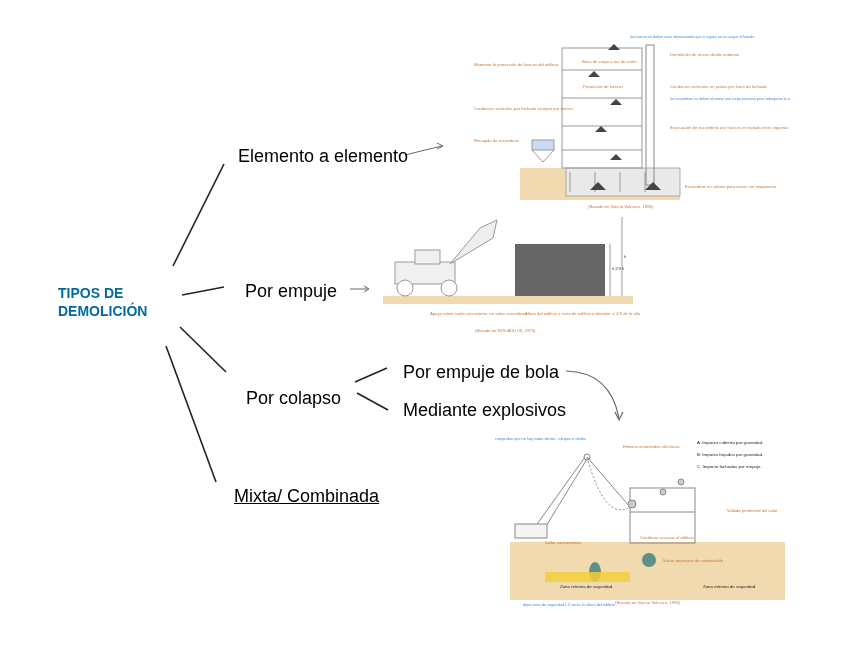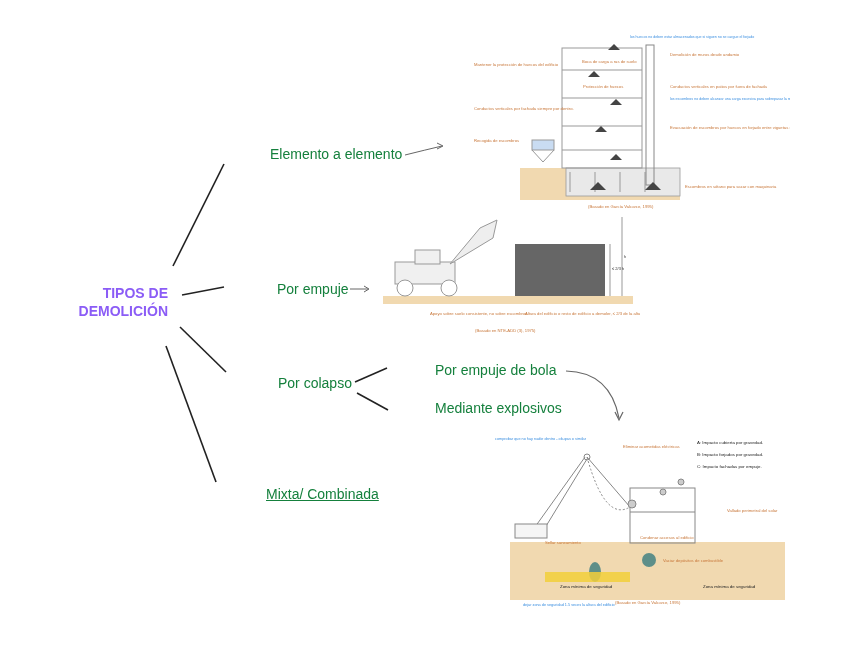--- a/index.html
+++ b/index.html
@@ -1,18 +1,18 @@
 <!DOCTYPE html>
 <html><head>
 <meta charset="utf-8">
 <style>
   html, body { margin:0; padding:0; background:#ffffff; }
   body { width:848px; height:656px; position:relative; overflow:hidden; font-family:"Liberation Sans", sans-serif; }
-  .lbl { position:absolute; color:#15803d; font-size:14px; white-space:nowrap;margin-left:32px; }
-  .root { position:absolute; left:58px; top:284px; width:110px; text-align:right; font-weight:bold; font-size:14px; line-height:18px; color:#8b5cf6; }
+  .lbl { position:absolute; color:#000000; font-size:18px; white-space:nowrap; }
+  .root { position:absolute; left:58px; top:284px; width:110px; text-align:left; font-weight:bold; font-size:14px; line-height:18px; color:#0369a1; }
   svg.lines { position:absolute; left:0; top:0; }
   .fig { position:absolute; }
   .tiny { font-family:"Liberation Sans", sans-serif; }
 </style>
 </head>
 <body>
 
 <svg class="lines" width="848" height="656">
   <line x1="173" y1="266" x2="224" y2="164" stroke="#222" stroke-width="1.6"></line>
   <line x1="182" y1="295" x2="224" y2="287" stroke="#222" stroke-width="1.6"></line>
@@ -29,21 +29,21 @@
   <path d="M615 412 L619 420 L623 412" fill="none" stroke="#666" stroke-width="1.2"></path>
 </svg>
 
 <div class="root">
   <div>TIPOS DE</div>
   <div>DEMOLICIÓN</div>
 </div>
 
 <div class="lbl" style="left:238px;top:146px;">Elemento a elemento</div>
 <div class="lbl" style="left:245px;top:281px;text-align:center;">Por empuje</div>
-<div class="lbl" style="left:246px;top:375px;">Por colapso</div>
+<div class="lbl" style="left:246px;top:388px;">Por colapso</div>
 <div class="lbl" style="left:403px;top:362px;">Por empuje de bola</div>
 <div class="lbl" style="left:403px;top:400px;">Mediante explosivos</div>
 <div class="lbl" style="left:234px;top:486px;text-decoration:underline;">Mixta/ Combinada</div>
 
 <svg class="fig" style="left:470px;top:30px;" width="320" height="185">
   <rect x="50" y="138" width="160" height="32" fill="#f1d9b0"></rect>
   <rect x="96" y="138" width="114" height="28" fill="#e9e9e9" stroke="#999" stroke-width="0.8"></rect>
   <g stroke="#999" fill="none" stroke-width="1">
     <rect x="92" y="18" width="80" height="120"></rect>
     <line x1="92" y1="40" x2="172" y2="40"></line>

